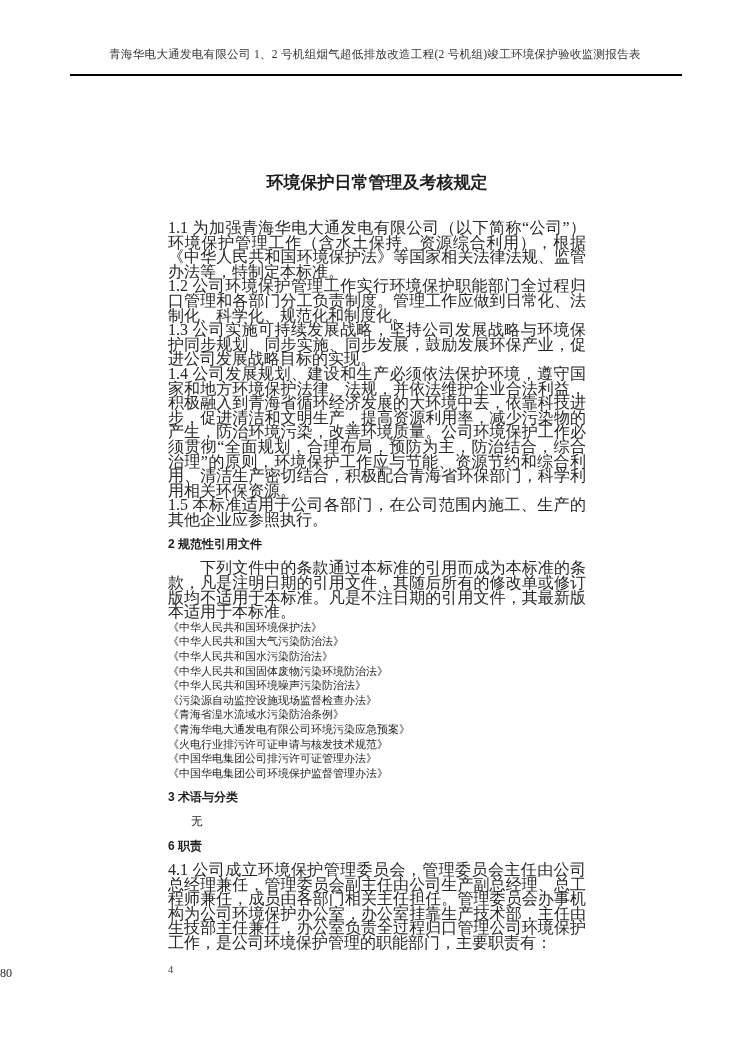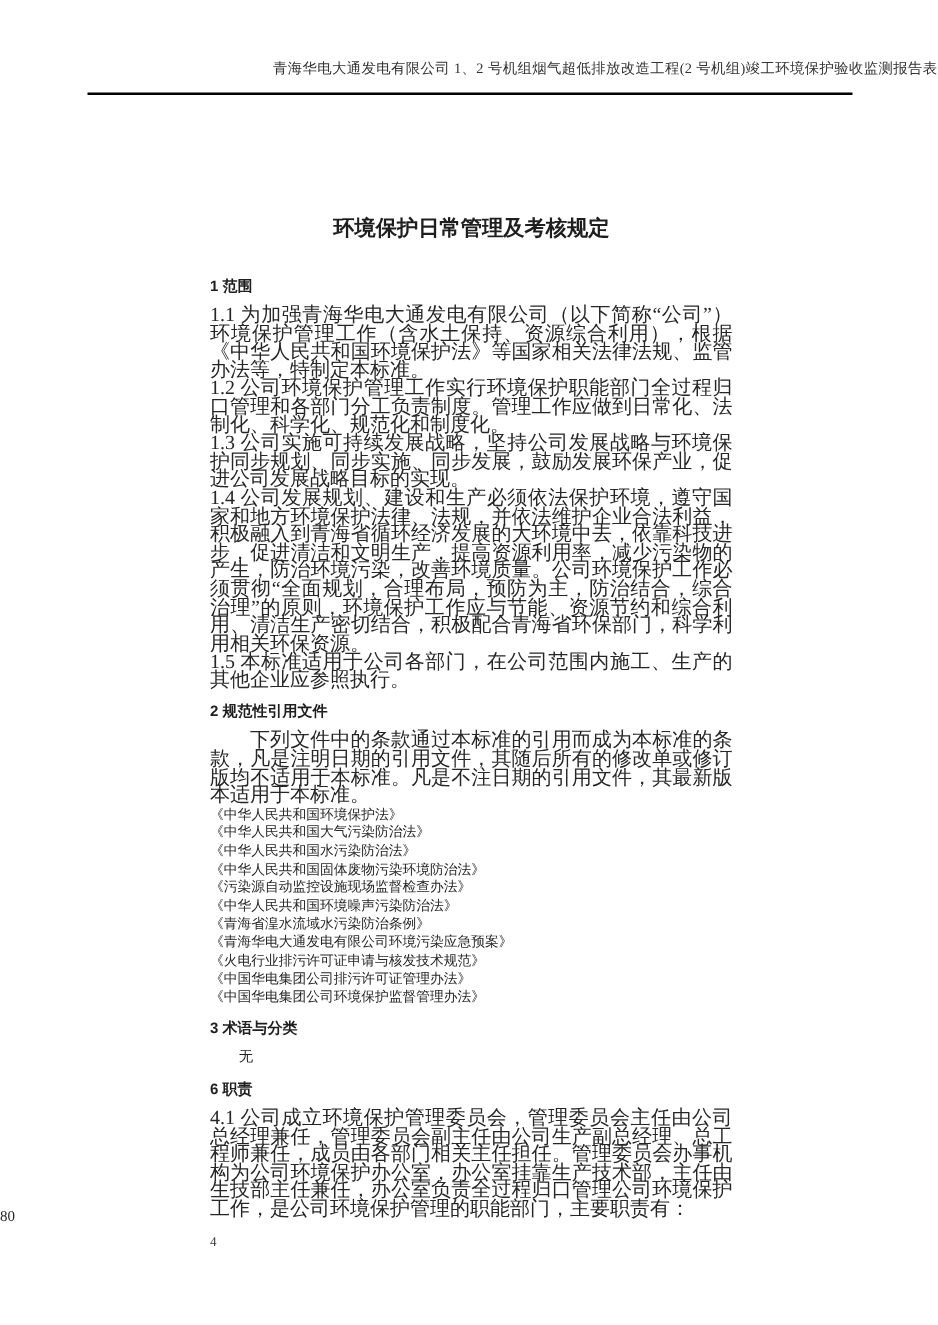--- a/index.html
+++ b/index.html
@@ -11,21 +11,21 @@
     background: #ffffff;
     font-family: "Liberation Serif", serif;
     color: #262626;
     overflow: hidden;
   }
   .report-header {
     position: absolute;
     top: 47px;
     left: 0;
     width: 100%;
-    text-align: right;
+    text-align: center;
     font-size: 11.5px;
     letter-spacing: 0.3px;
     color: #333333;
   }
   .header-rule {
     position: absolute;
     top: 74px;
     left: 70px;
     width: 612px;
     height: 2px;
@@ -94,36 +94,35 @@
 <div class="page">
 
   <div class="report-header">青海华电大通发电有限公司 1、2 号机组烟气超低排放改造工程(2 号机组)竣工环境保护验收监测报告表</div>
 
   <div class="header-rule"></div>
 
   <div class="doc-body">
 
     <h1 class="doc-title">环境保护日常管理及考核规定</h1>
 
-    <h2 class="sec-heading">1 范围</h2>
     <p class="body-par">1.1 为加强青海华电大通发电有限公司（以下简称“公司”）环境保护管理工作（含水土保持、资源综合利用），根据《中华人民共和国环境保护法》等国家相关法律法规、监管办法等，特制定本标准。</p>
     <p class="body-par">1.2 公司环境保护管理工作实行环境保护职能部门全过程归口管理和各部门分工负责制度。管理工作应做到日常化、法制化、科学化、规范化和制度化。</p>
     <p class="body-par">1.3 公司实施可持续发展战略，坚持公司发展战略与环境保护同步规划、同步实施、同步发展，鼓励发展环保产业，促进公司发展战略目标的实现。</p>
     <p class="body-par">1.4 公司发展规划、建设和生产必须依法保护环境，遵守国家和地方环境保护法律、法规，并依法维护企业合法利益，积极融入到青海省循环经济发展的大环境中去，依靠科技进步，促进清洁和文明生产，提高资源利用率，减少污染物的产生，防治环境污染，改善环境质量。公司环境保护工作必须贯彻“全面规划，合理布局，预防为主，防治结合，综合治理”的原则，环境保护工作应与节能、资源节约和综合利用、清洁生产密切结合，积极配合青海省环保部门，科学利用相关环保资源。</p>
     <p class="body-par">1.5 本标准适用于公司各部门，在公司范围内施工、生产的其他企业应参照执行。</p>
 
     <h2 class="sec-heading">2 规范性引用文件</h2>
     <p class="body-par first-indent">下列文件中的条款通过本标准的引用而成为本标准的条款，凡是注明日期的引用文件，其随后所有的修改单或修订版均不适用于本标准。凡是不注日期的引用文件，其最新版本适用于本标准。</p>
     <ul class="ref-list">
       <li class="ref-item">《中华人民共和国环境保护法》</li>
       <li class="ref-item">《中华人民共和国大气污染防治法》</li>
       <li class="ref-item">《中华人民共和国水污染防治法》</li>
       <li class="ref-item">《中华人民共和国固体废物污染环境防治法》</li>
+      <li class="ref-item">《中华人民共和国环境噪声污染防治法》</li>
       <li class="ref-item">《污染源自动监控设施现场监督检查办法》</li>
-      <li class="ref-item">《中华人民共和国环境噪声污染防治法》</li>
       <li class="ref-item">《青海省湟水流域水污染防治条例》</li>
       <li class="ref-item">《青海华电大通发电有限公司环境污染应急预案》</li>
       <li class="ref-item">《火电行业排污许可证申请与核发技术规范》</li>
       <li class="ref-item">《中国华电集团公司排污许可证管理办法》</li>
       <li class="ref-item">《中国华电集团公司环境保护监督管理办法》</li>
     </ul>
 
     <h2 class="sec-heading">3 术语与分类</h2>
     <div class="none-text">无</div>
 

